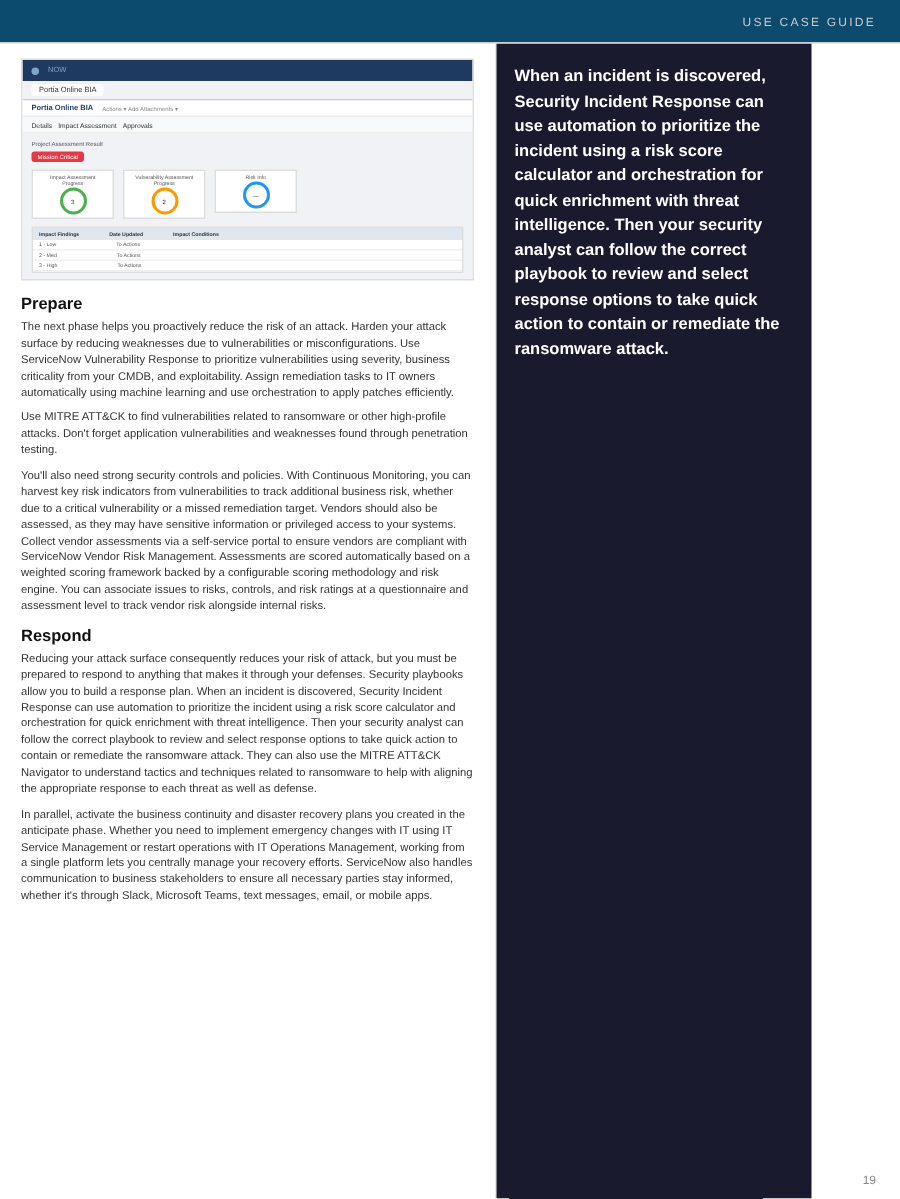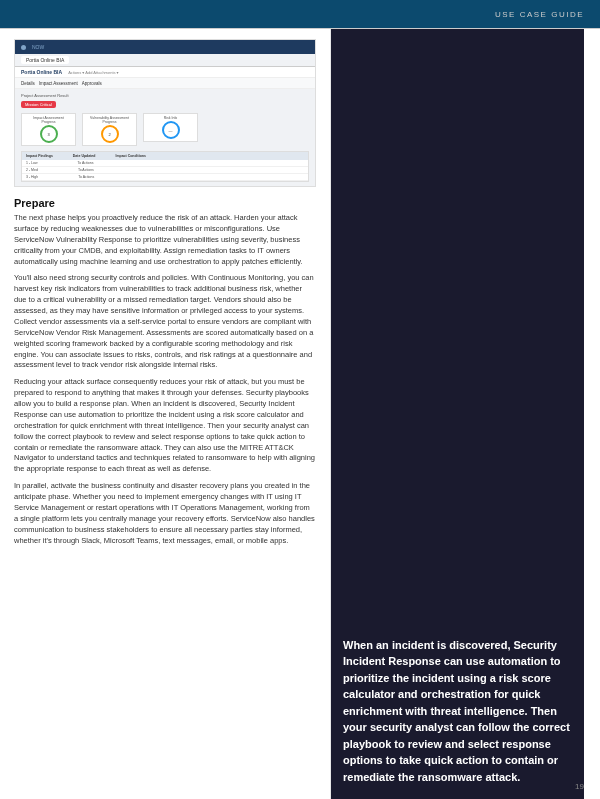--- a/index.html
+++ b/index.html
@@ -239,26 +239,26 @@
 
     .section-body {
       font-size: 7.5px;
       line-height: 1.45;
       color: #333;
       margin-bottom: 6px;
     }
 
     
     .right-column {
-      width: 253px;
+      width: 210px;
       background: #1a1a2e;
       padding: 14px 12px 14px 12px;
       display: flex;
       flex-direction: column;
-      justify-content: flex-end;
+      justify-content: flex-start;
     }
 
     .highlight-text {
       font-size: 11px;
       line-height: 1.5;
       color: #fff;
       font-weight: bold;
     }
 
     
@@ -358,22 +358,24 @@
                 <span class="sc-td"></span>
                 <span class="sc-td">To Actions</span>
               </div>
             </div>
           </div>
         </div>
       </div>
 
       <div class="section-title">Prepare</div>
       <div class="section-body">The next phase helps you proactively reduce the risk of an attack. Harden your attack surface by reducing weaknesses due to vulnerabilities or misconfigurations. Use ServiceNow Vulnerability Response to prioritize vulnerabilities using severity, business criticality from your CMDB, and exploitability. Assign remediation tasks to IT owners automatically using machine learning and use orchestration to apply patches efficiently.</div>
+      <div class="section-body">Use MITRE ATT&amp;CK to find vulnerabilities related to ransomware or other high-profile attacks. Don't forget application vulnerabilities and weaknesses found through penetration testing.</div>
       <div class="section-body">You'll also need strong security controls and policies. With Continuous Monitoring, you can harvest key risk indicators from vulnerabilities to track additional business risk, whether due to a critical vulnerability or a missed remediation target. Vendors should also be assessed, as they may have sensitive information or privileged access to your systems. Collect vendor assessments via a self-service portal to ensure vendors are compliant with ServiceNow Vendor Risk Management. Assessments are scored automatically based on a weighted scoring framework backed by a configurable scoring methodology and risk engine. You can associate issues to risks, controls, and risk ratings at a questionnaire and assessment level to track vendor risk alongside internal risks.</div>
 
+      <div class="section-title">Respond</div>
       <div class="section-body">Reducing your attack surface consequently reduces your risk of attack, but you must be prepared to respond to anything that makes it through your defenses. Security playbooks allow you to build a response plan. When an incident is discovered, Security Incident Response can use automation to prioritize the incident using a risk score calculator and orchestration for quick enrichment with threat intelligence. Then your security analyst can follow the correct playbook to review and select response options to take quick action to contain or remediate the ransomware attack. They can also use the MITRE ATT&amp;CK Navigator to understand tactics and techniques related to ransomware to help with aligning the appropriate response to each threat as well as defense.</div>
       <div class="section-body">In parallel, activate the business continuity and disaster recovery plans you created in the anticipate phase. Whether you need to implement emergency changes with IT using IT Service Management or restart operations with IT Operations Management, working from a single platform lets you centrally manage your recovery efforts. ServiceNow also handles communication to business stakeholders to ensure all necessary parties stay informed, whether it's through Slack, Microsoft Teams, text messages, email, or mobile apps.</div>
 
     </div>
 
     <div class="right-column">
       <p class="highlight-text">
         When an incident is discovered, Security Incident Response can use automation to prioritize the incident using a risk score calculator and orchestration for quick enrichment with threat intelligence. Then your security analyst can follow the correct playbook to review and select response options to take quick action to contain or remediate the ransomware attack.
       </p>
     </div>

